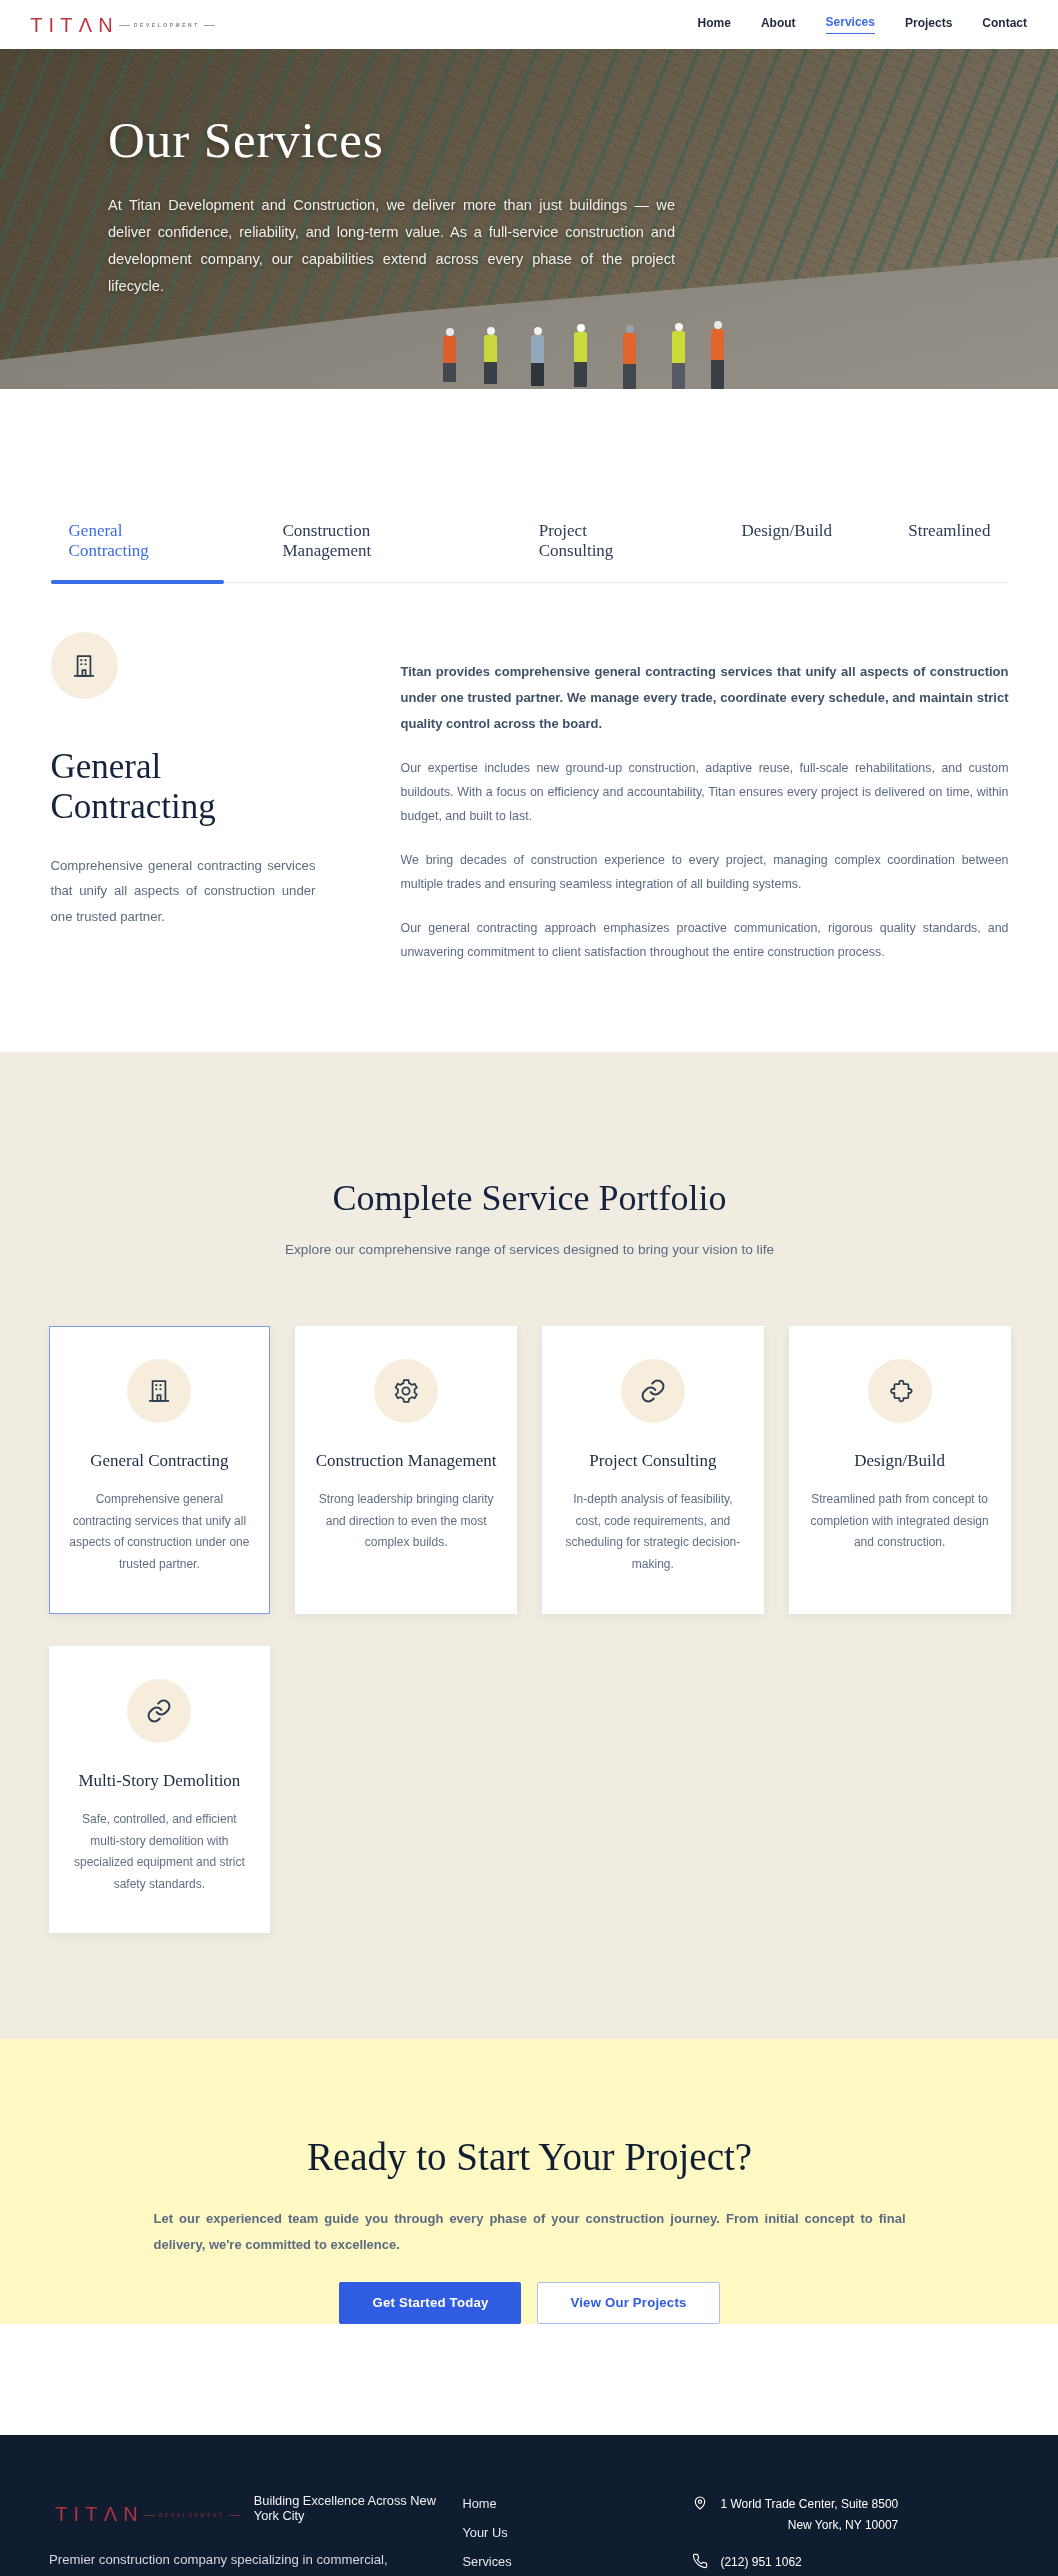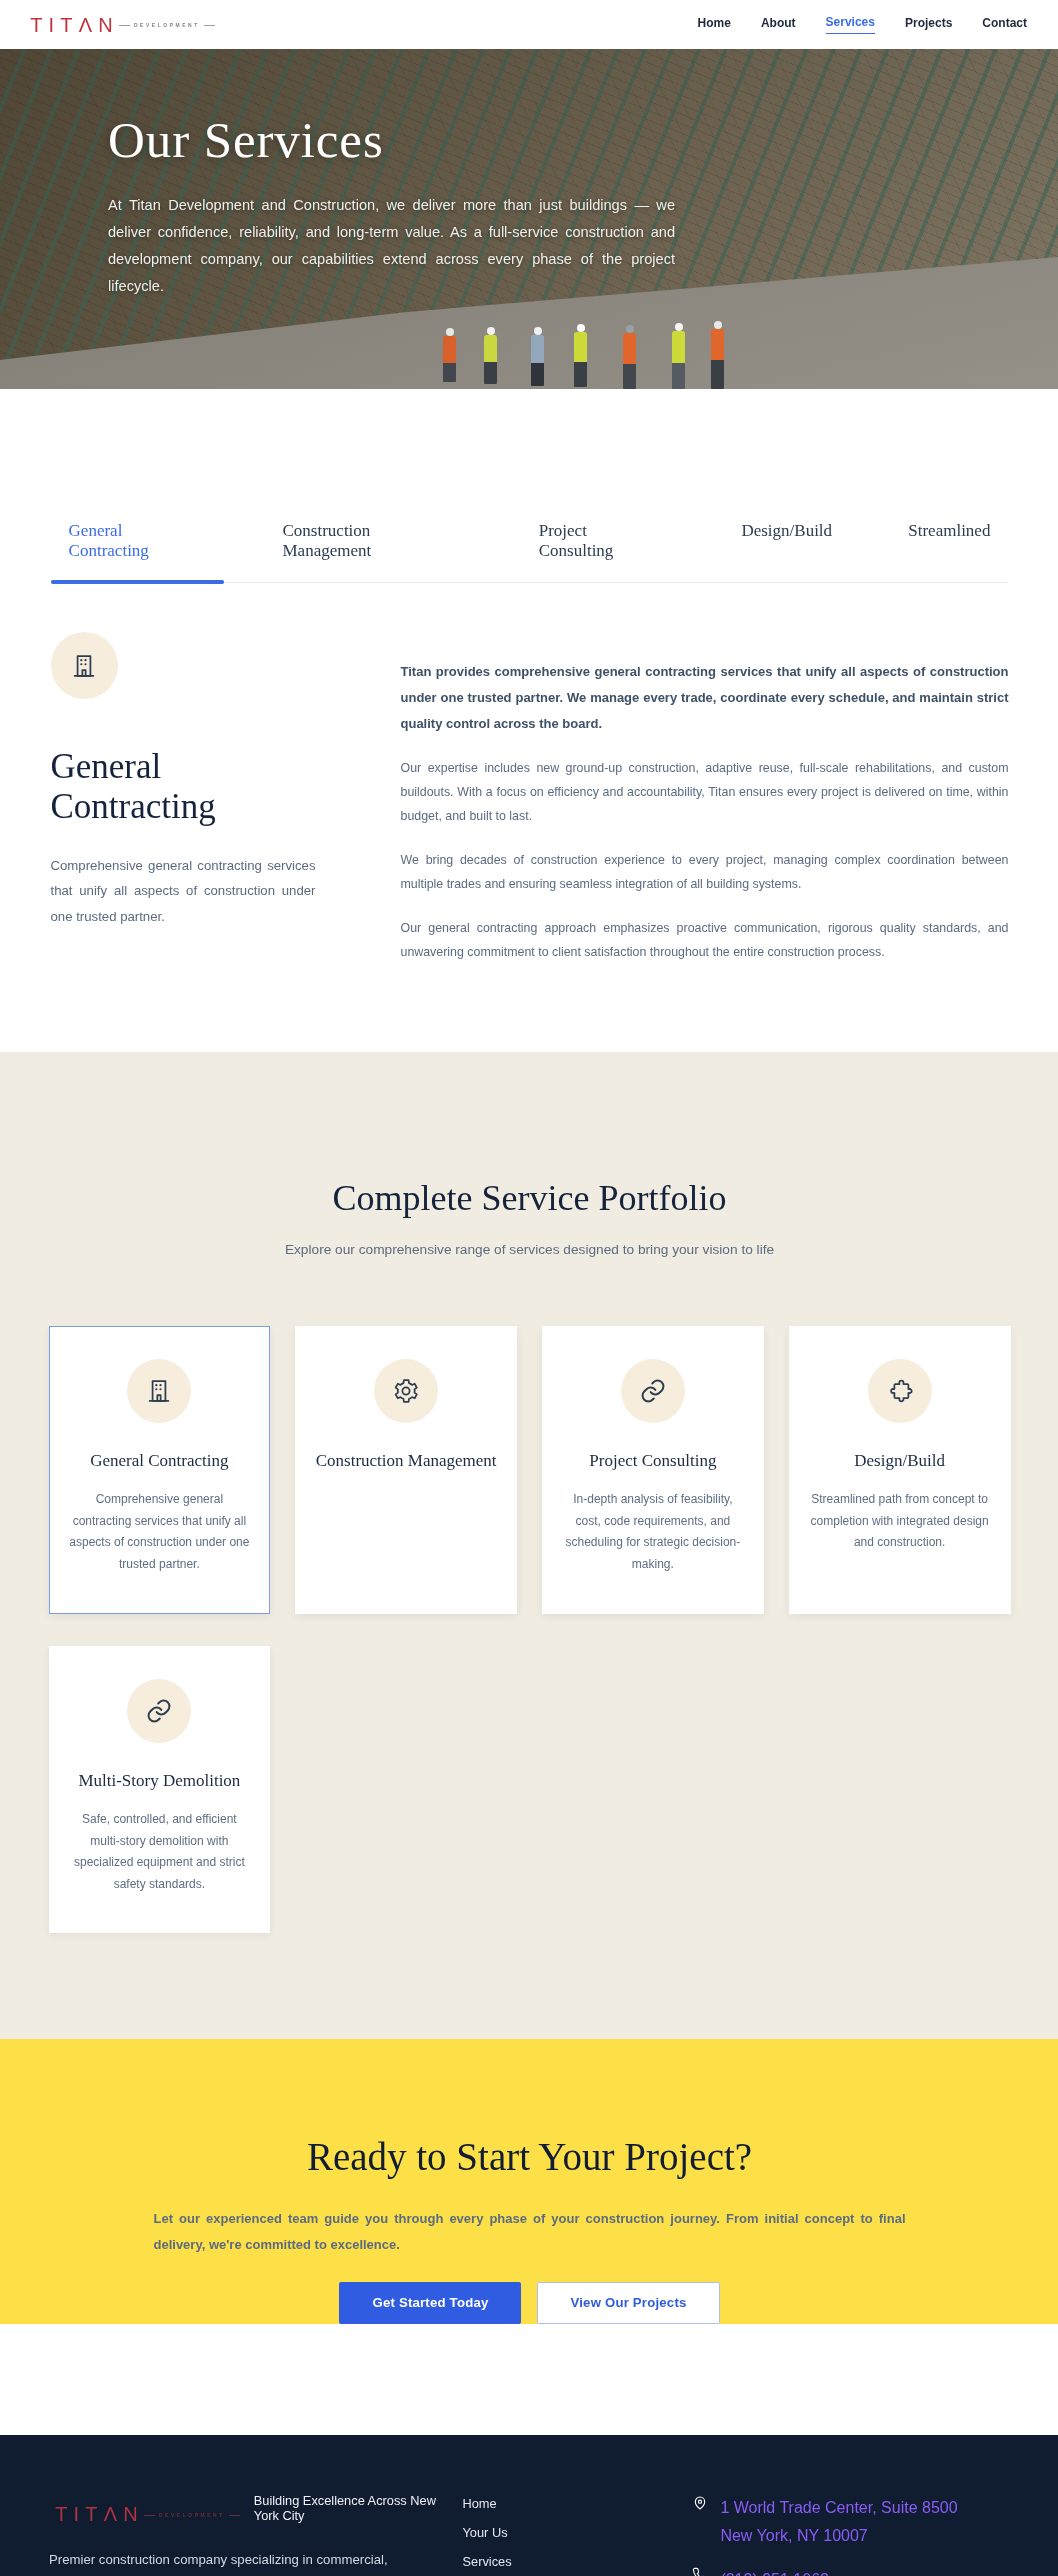--- a/index.html
+++ b/index.html
@@ -56,21 +56,21 @@
   .portfolio-title { text-align:center; font-family:"Liberation Serif", serif; font-weight:400; font-size:36px; color:#16233c; }
   .portfolio-sub { margin:19.4px auto 0; max-width:494px; text-align:center; font-size:13.7px; line-height:1.7; color:#5c6b80; }
   .cards-grid { width:962px; margin:64px auto 0; display:grid; grid-template-columns:repeat(4,1fr); gap:32px 25px; }
   .card { background:#ffffff; padding:32px 19.4px 37px; text-align:center; box-shadow:0 2.6px 8.8px rgba(40,40,40,0.07); border:0.9px solid transparent; cursor:pointer; }
   .card.active { border:1.3px solid #7b9ded; }
   .card .icon-circle { width:64px; height:64px; margin:0 auto; }
   .card-title { margin-top:25px; font-family:"Liberation Serif", serif; font-size:17px; line-height:1.5; color:#1d2b44; font-weight:400; }
   .card-desc { margin-top:16px; font-size:12px; line-height:1.8; color:#5f6e83; }
 
   
-  .cta { background:#fde047; padding:95px 0 0; }
+  .cta { background:#fef9c3; padding:95px 0 0; }
   .cta-inner { width:752px; margin:0 auto; }
   .cta-title { text-align:center; font-family:"Liberation Serif", serif; font-weight:400; font-size:39px; color:#111d33; }
   .cta-desc { margin-top:26.5px; font-size:13px; line-height:2.0; color:#5c6b80; text-align:justify;font-weight:bold; }
   .cta-buttons { margin-top:24px; display:flex; justify-content:center; gap:16px; }
   .btn { font-family:"Liberation Sans", sans-serif; font-size:13.2px; font-weight:700; letter-spacing:0.2px; padding:12.4px 32px; cursor:pointer; border-radius:1.8px; }
   .btn-primary { background:#2f5ce0; color:#ffffff; border:0.9px solid #2f5ce0; }
   .btn-secondary { background:#ffffff; color:#2f5ce0; border:0.9px solid #a9c0f0; }
 
   
   .footer { margin-top:111px; background:#101c30; color:#e6eaf1; padding:58px 49px 0; }
@@ -79,21 +79,21 @@
   .footer .logo-word { color:#b03340; }
   .footer .logo-sub { color:#6f2c35; }
   .footer .logo-dash { background:#6f2c35; }
   .f-tagline { font-size:12.8px; color:#f0f2f6; padding-bottom:1.8px; }
   .f-desc { margin-top:23px; max-width:388px; font-size:13.2px; line-height:1.95; color:#d3d9e3; }
   .f-links { display:flex; flex-direction:column; gap:14px; padding-top:3.5px; }
   .f-links a { color:#e6eaf1; text-decoration:none; font-size:12.8px; }
   .f-contact { display:flex; flex-direction:column; gap:16px; padding-top:1.8px; }
   .f-contact-row { display:flex; gap:12.4px; align-items:flex-start; }
   .f-contact-row svg { width:16px; height:16px; flex:none; margin-top:0.9px; }
-  .f-contact-text { font-size:16px; line-height:1.75; color:#8b5cf6; }
+  .f-contact-text { font-size:12px; line-height:1.75; color:#ffffff;text-align:right; }
 </style>
 </head>
 <body>
 
 <div class="header">
   <div class="logo-block">
     <div class="logo-word">TITΛN</div>
     <div class="logo-subrow">
       <div class="logo-dash"></div>
       <div class="logo-sub">DEVELOPMENT</div>
@@ -184,20 +184,21 @@
     </div>
 
     <div class="card">
       <div class="icon-circle">
         <svg viewBox="0 0 24 24" fill="none" stroke="currentColor" stroke-width="1.5" stroke-linecap="round" stroke-linejoin="round">
           <circle cx="12" cy="12" r="3.1"></circle>
           <path d="M19.3 13.4a7.6 7.6 0 0 0 0-2.8l2-1.5-1.9-3.3-2.3 1a7.6 7.6 0 0 0-2.5-1.5L14.2 2.7h-4l-.4 2.6a7.6 7.6 0 0 0-2.5 1.5l-2.3-1-1.9 3.3 2 1.5a7.6 7.6 0 0 0 0 2.8l-2 1.5 1.9 3.3 2.3-1a7.6 7.6 0 0 0 2.5 1.5l.4 2.6h4l.4-2.6a7.6 7.6 0 0 0 2.5-1.5l2.3 1 1.9-3.3z"></path>
         </svg>
       </div>
       <div class="card-title">Construction Management</div>
+      <div class="card-desc">Strong leadership bringing clarity and direction to even the most complex builds.</div>
     </div>
 
     <div class="card">
       <div class="icon-circle">
         <svg viewBox="0 0 24 24" fill="none" stroke="currentColor" stroke-width="1.7" stroke-linecap="round" stroke-linejoin="round">
           <path d="M10 13a5 5 0 0 0 7.54.54l2-2a5 5 0 0 0-7.07-7.07l-1.15 1.14"></path>
           <path d="M14 11a5 5 0 0 0-7.54-.54l-2 2a5 5 0 0 0 7.07 7.07l1.14-1.14"></path>
         </svg>
       </div>
       <div class="card-title">Project Consulting</div>

